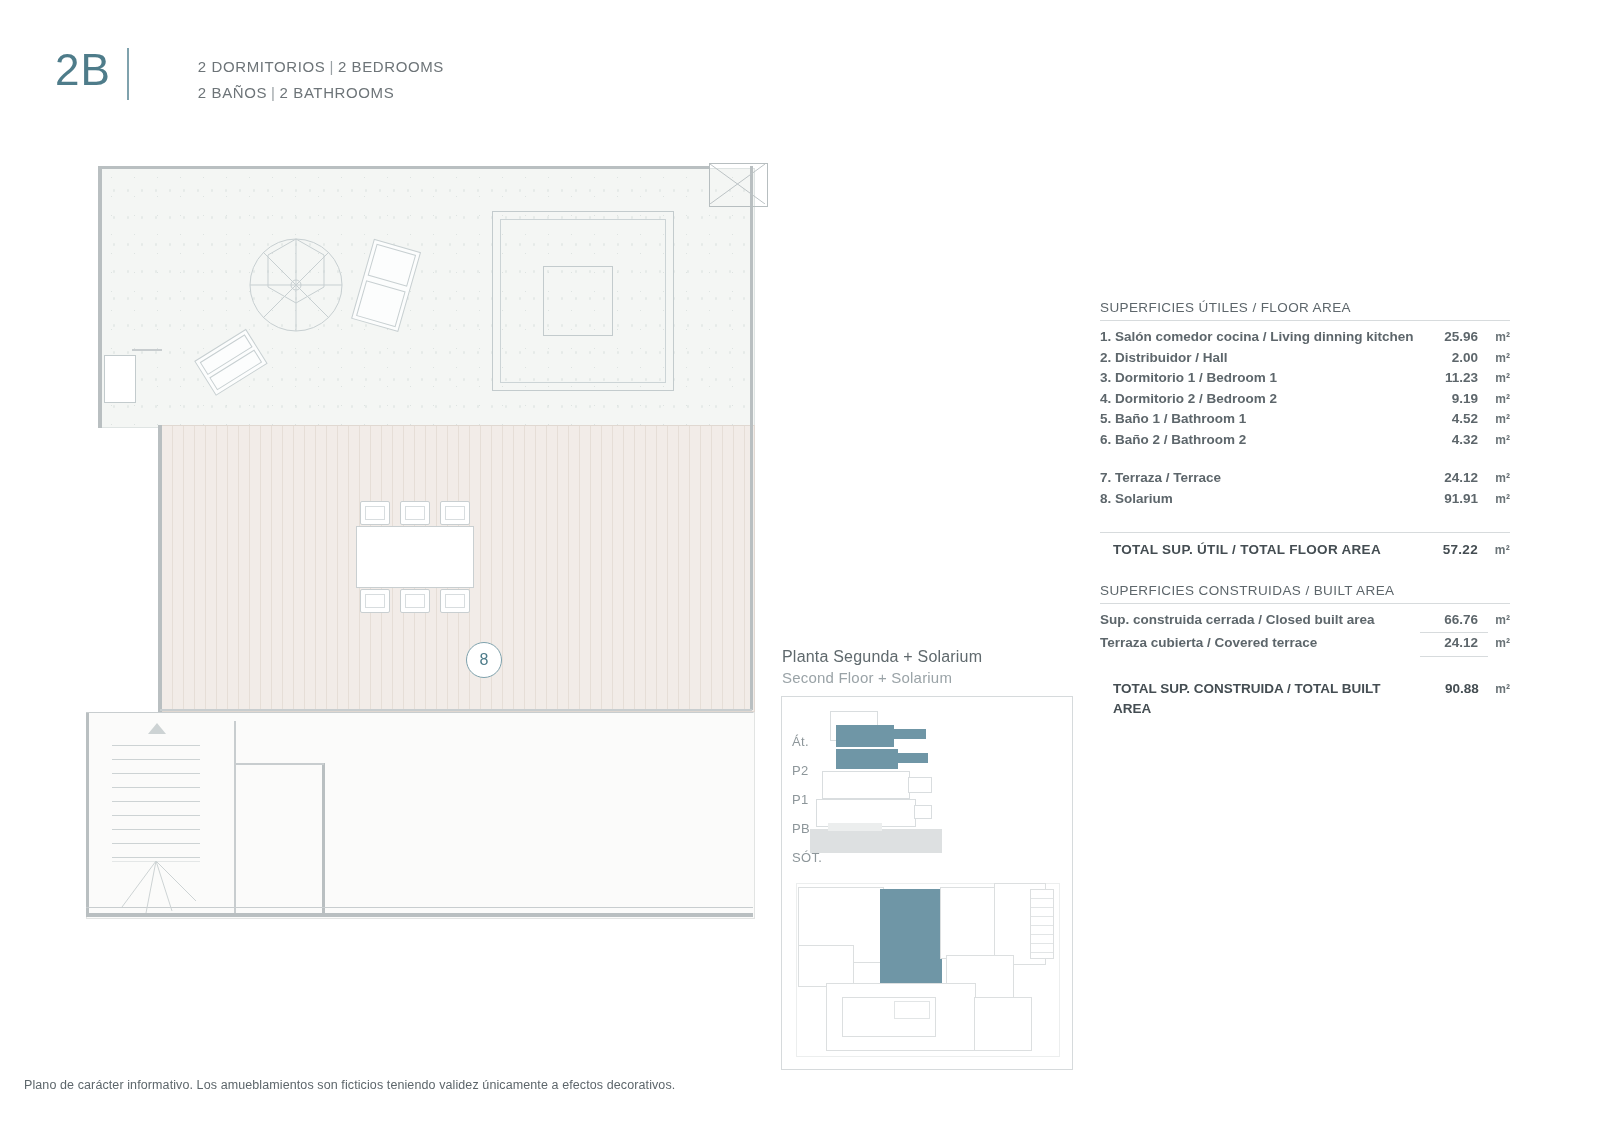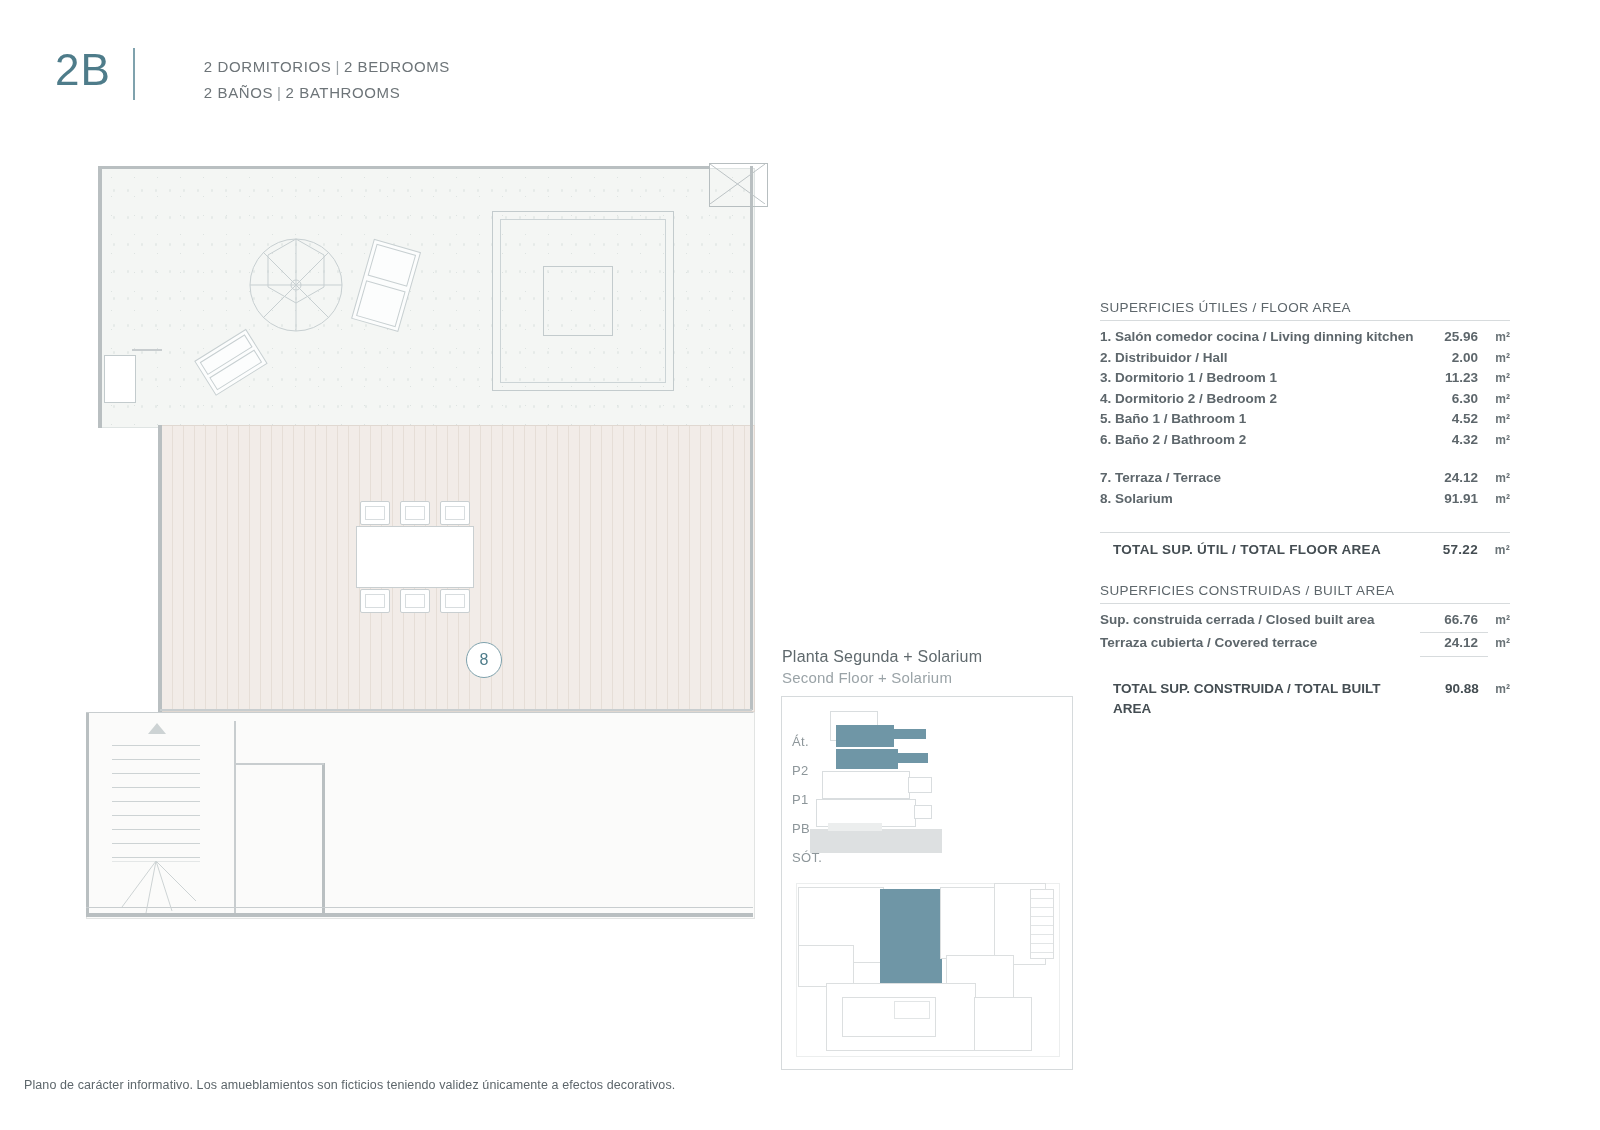--- a/index.html
+++ b/index.html
@@ -23,21 +23,21 @@
     top: 48px;
     display: flex;
     align-items: flex-start;
   }
   #unit-code {
     font-size: 44px;
     letter-spacing: 1px;
     color: #4e7c8a;
     font-weight: normal;
     line-height: 1;
-    padding-right: 22px;
+    padding-right: 16px;
   }
   #header-divider {
     width: 2px;
     height: 52px;
     background: #7fa2ad;
     margin-right: 22px;
   }
   .header-lines {
     padding-top: 6px;
   }
@@ -489,21 +489,21 @@
     <span class="val">2.00</span>
     <span class="unit">m²</span>
   </div>
   <div class="row">
     <span class="label">3. Dormitorio 1 / Bedroom 1</span>
     <span class="val">11.23</span>
     <span class="unit">m²</span>
   </div>
   <div class="row">
     <span class="label">4. Dormitorio 2 / Bedroom 2</span>
-    <span class="val">6.30</span>
+    <span class="val">9.19</span>
     <span class="unit">m²</span>
   </div>
   <div class="row">
     <span class="label">5. Baño 1 / Bathroom 1</span>
     <span class="val">4.52</span>
     <span class="unit">m²</span>
   </div>
   <div class="row">
     <span class="label">6. Baño 2 / Bathroom 2</span>
     <span class="val">4.32</span>

